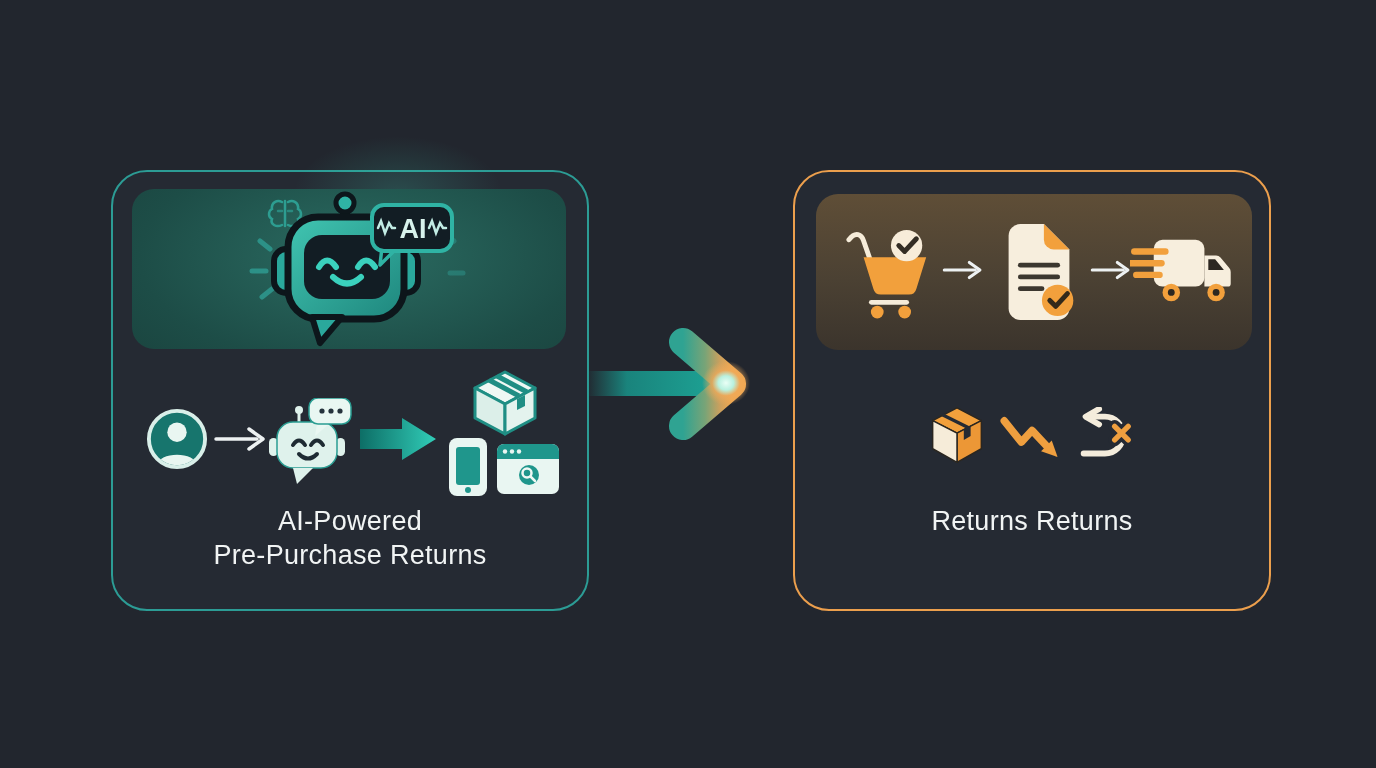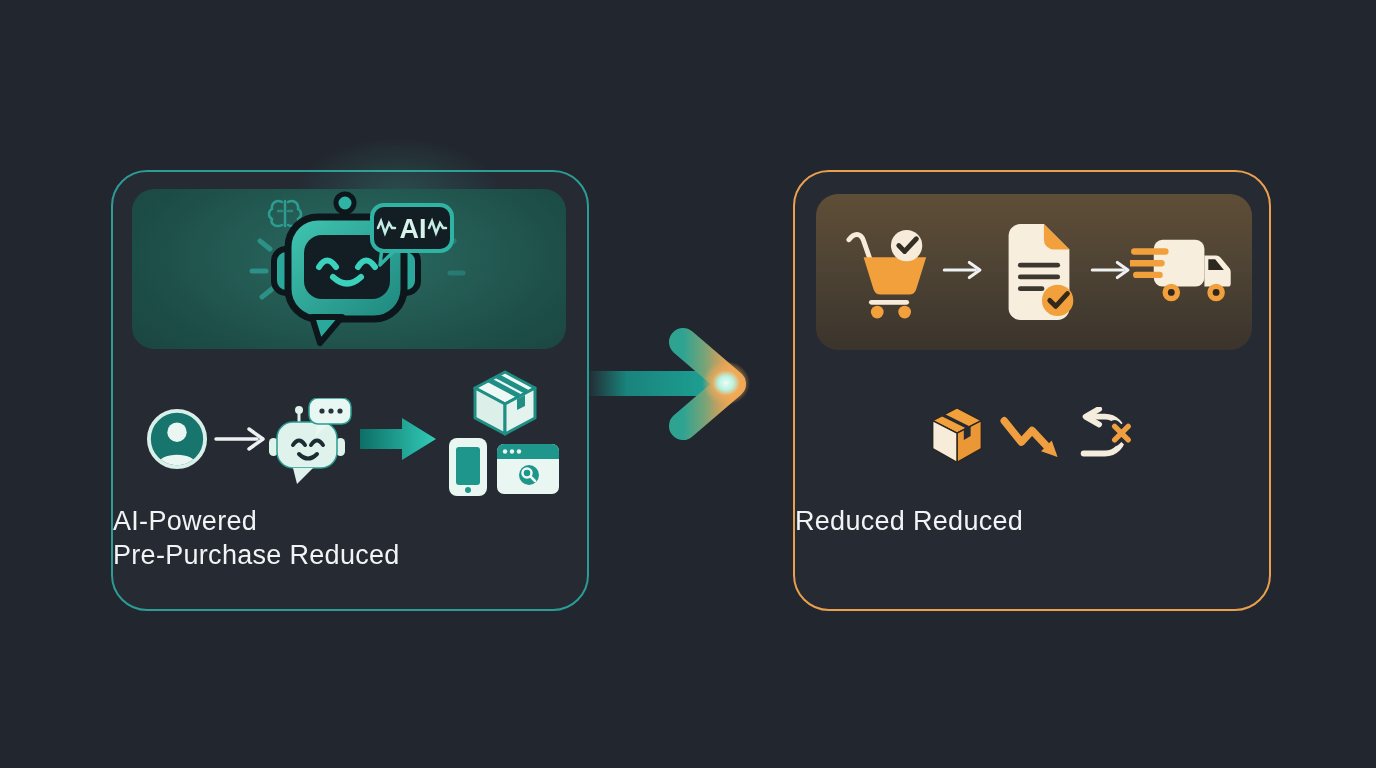--- a/index.html
+++ b/index.html
@@ -46,21 +46,21 @@
     background:radial-gradient(closest-side, rgba(62,214,182,0.20), rgba(62,214,182,0) 72%);
     pointer-events:none;
   }
   #hero-right{
     left:21px;top:22px;width:436px;height:156px;
     background:linear-gradient(180deg,#5f4e37 0%,#4b4133 55%,#3b342c 100%);
   }
   .abs{position:absolute;}
   .caption{
     position:absolute;left:0;right:0;top:332px;
-    text-align:left;color:var(--text);
+    text-align:center;color:var(--text);
     font-size:27px;font-weight:500;line-height:34px;letter-spacing:.3px;
   }
   #connector-shaft{
     position:absolute;left:586px;top:371px;width:128px;height:25px;border-radius:4px;
     background:linear-gradient(90deg, rgba(24,130,122,0) 0%, rgba(24,148,138,.85) 32%, #1da294 100%);
   }
   #connector-glow{
     position:absolute;left:702px;top:361px;width:48px;height:44px;
     background:radial-gradient(closest-side,#eafff6 0%,#b9f1df 32%,rgba(240,170,90,.75) 58%,rgba(240,170,90,0) 100%);
   }
@@ -202,21 +202,21 @@
       <circle cx="69" cy="83.5" r="2.2" fill="#e9f6f2"></circle>
       <circle cx="76" cy="83.5" r="2.2" fill="#e9f6f2"></circle>
       <circle cx="86" cy="107" r="10" fill="#1f968c"></circle>
       <circle cx="84" cy="105" r="4.5" stroke="#eef8f4" stroke-width="2.5" fill="none"></circle>
       <line x1="87.5" y1="108.5" x2="92" y2="113" stroke="#eef8f4" stroke-width="2.5" stroke-linecap="round"></line>
     </g>
   </svg>
 
   <div class="caption">
     <div>AI-Powered</div>
-    <div>Pre-Purchase Reduced</div>
+    <div>Pre-Purchase Returns</div>
   </div>
 </div>
 
 <div id="connector-shaft"></div>
 <svg class="abs" style="left:666px;top:327px" width="92" height="114" viewBox="0 0 92 114">
   <defs>
     <linearGradient id="cg" x1="0" y1="0" x2="1" y2="0">
       <stop offset="0%" stop-color="#2fa392"></stop>
       <stop offset="45%" stop-color="#78a477"></stop>
       <stop offset="75%" stop-color="#caa05e"></stop>
@@ -301,15 +301,15 @@
   <svg class="abs" style="left:277px;top:235px" width="62" height="60" viewBox="0 0 64 58">
     <path d="M18,8 H34 a19,19 0 0 1 0,38 H12" stroke="#f4ecdc" stroke-width="6" fill="none" stroke-linecap="round"></path>
     <path d="M28,0 L14,8 L28,16" stroke="#f4ecdc" stroke-width="6" fill="none" stroke-linecap="round" stroke-linejoin="round"></path>
     <g>
       <path d="M44,18 l14,14 M58,18 l-14,14" stroke="#252a33" stroke-width="13" stroke-linecap="round"></path>
       <path d="M44,18 l14,14 M58,18 l-14,14" stroke="#ef9f3f" stroke-width="5.5" stroke-linecap="round"></path>
     </g>
   </svg>
 
   <div class="caption">
-    <div>Reduced Reduced</div>
+    <div>Returns Returns</div>
   </div>
 </div>
 
 </body></html>

